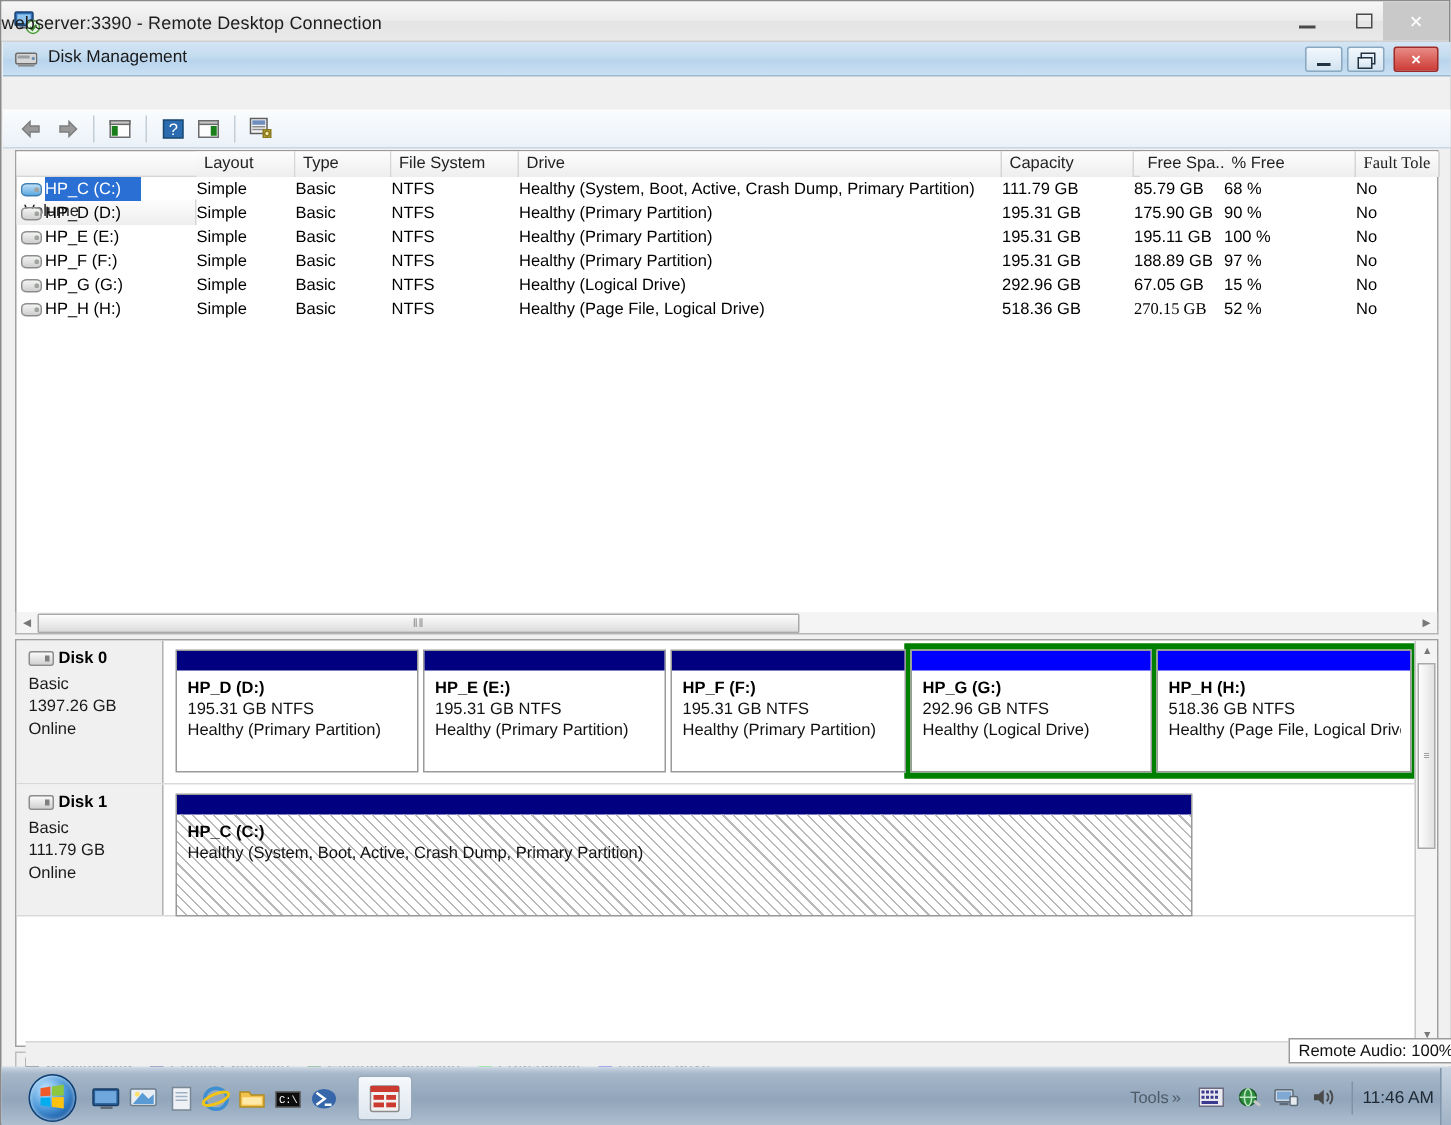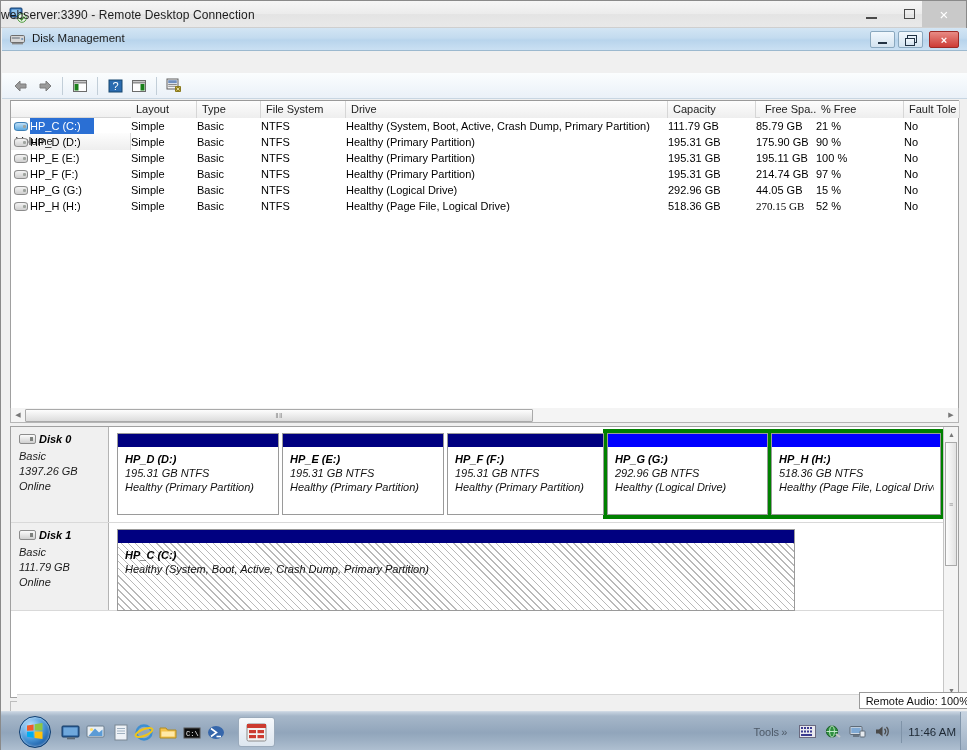--- a/index.html
+++ b/index.html
@@ -144,21 +144,20 @@
     border:1px solid #a9a9a9; border-radius:1px;
     display:flex; align-items:center; justify-content:center;
     color:#8b8b8b; font-size:8px; letter-spacing:.5px;
   }
 
   
   #graph-pane {
     position:absolute; left:8px; top:398px; width:949px; height:272px;
     background:#ffffff; border:1px solid #a0a0a0;
     overflow:hidden;
-    font-style:italic;
   }
   .disk-row { position:relative; width:100%; border-bottom:1px solid #d9d9d9; }
   .disk-info {
     position:absolute; left:0; top:0; width:98px; height:100%;
     background:#f0f0f0; border-right:1px solid #b4b4b4;
     padding:6px 6px 0 8px;
   }
   .disk-title { font-size:11px; font-weight:bold; color:#000; margin-bottom:4px; padding-left:20px; position:relative;}
   .disk-ico {
     position:absolute; left:0; top:1px; width:17px; height:10px;
@@ -362,32 +361,32 @@
     <div id="volume-pane">
       <div id="vol-header">
           <div class="vh" style="left: 0px; width: 120px; margin-top: 32px;">Volume</div>
           <div class="vh" style="left: 120px; width: 66px;">Layout</div>
           <div class="vh" style="left: 186px; width: 64px;">Type</div>
           <div class="vh" style="left: 250px; width: 85px;">File System</div>
           <div class="vh" style="left: 335px; width: 322px;">Drive</div>
           <div class="vh" style="left: 657px; width: 88px;">Capacity</div>
           <div class="vh" style="left: 749px; width: 60px;">Free Spa...</div>
           <div class="vh" style="left: 805px; width: 88px;">% Free</div>
-          <div class="vh" style="left: 893px; width: 56px;">Fault Tole</div>
+          <div class="vh" style="left: 893px; width: 56px; font-family: Liberation Serif, serif;">Fault Tole</div>
         </div>
       <div id="vol-rows">
           <div class="vrow selected">
             <div class="vc volname" style="left: 19px; width: 64px;">HP_C (C:)</div>
             <div class="vc" style="left: 120px; width: 66px;">Simple</div>
             <div class="vc" style="left: 186px; width: 64px;">Basic</div>
             <div class="vc" style="left: 250px; width: 85px;">NTFS</div>
             <div class="vc" style="left: 335px; width: 322px;">Healthy (System, Boot, Active, Crash Dump, Primary Partition)</div>
             <div class="vc" style="left: 657px; width: 88px;">111.79 GB</div>
             <div class="vc" style="left: 745px; width: 60px;">85.79 GB</div>
-            <div class="vc" style="left: 805px; width: 88px;">21 %</div>
+            <div class="vc" style="left: 805px; width: 88px;">68 %</div>
             <div class="vc" style="left: 893px; width: 56px;">No</div>
             <span class="drive-icon"></span>
           </div>
           <div class="vrow">
             <div class="vc volname" style="left: 19px; width: 64px;">HP_D (D:)</div>
             <div class="vc" style="left: 120px; width: 66px;">Simple</div>
             <div class="vc" style="left: 186px; width: 64px;">Basic</div>
             <div class="vc" style="left: 250px; width: 85px;">NTFS</div>
             <div class="vc" style="left: 335px; width: 322px;">Healthy (Primary Partition)</div>
             <div class="vc" style="left: 657px; width: 88px;">195.31 GB</div>
@@ -408,33 +407,33 @@
             <div class="vc" style="left: 893px; width: 56px;">No</div>
             <span class="drive-icon"></span>
           </div>
           <div class="vrow">
             <div class="vc volname" style="left: 19px; width: 64px;">HP_F (F:)</div>
             <div class="vc" style="left: 120px; width: 66px;">Simple</div>
             <div class="vc" style="left: 186px; width: 64px;">Basic</div>
             <div class="vc" style="left: 250px; width: 85px;">NTFS</div>
             <div class="vc" style="left: 335px; width: 322px;">Healthy (Primary Partition)</div>
             <div class="vc" style="left: 657px; width: 88px;">195.31 GB</div>
-            <div class="vc" style="left: 745px; width: 60px;">214.74 GB</div>
+            <div class="vc" style="left: 745px; width: 60px;">188.89 GB</div>
             <div class="vc" style="left: 805px; width: 88px;">97 %</div>
             <div class="vc" style="left: 893px; width: 56px;">No</div>
             <span class="drive-icon"></span>
           </div>
           <div class="vrow">
             <div class="vc volname" style="left: 19px; width: 64px;">HP_G (G:)</div>
             <div class="vc" style="left: 120px; width: 66px;">Simple</div>
             <div class="vc" style="left: 186px; width: 64px;">Basic</div>
             <div class="vc" style="left: 250px; width: 85px;">NTFS</div>
             <div class="vc" style="left: 335px; width: 322px;">Healthy (Logical Drive)</div>
             <div class="vc" style="left: 657px; width: 88px;">292.96 GB</div>
-            <div class="vc" style="left: 745px; width: 60px;">44.05 GB</div>
+            <div class="vc" style="left: 745px; width: 60px;">67.05 GB</div>
             <div class="vc" style="left: 805px; width: 88px;">15 %</div>
             <div class="vc" style="left: 893px; width: 56px;">No</div>
             <span class="drive-icon"></span>
           </div>
           <div class="vrow">
             <div class="vc volname" style="left: 19px; width: 64px;">HP_H (H:)</div>
             <div class="vc" style="left: 120px; width: 66px;">Simple</div>
             <div class="vc" style="left: 186px; width: 64px;">Basic</div>
             <div class="vc" style="left: 250px; width: 85px;">NTFS</div>
             <div class="vc" style="left: 335px; width: 322px;">Healthy (Page File, Logical Drive)</div>

